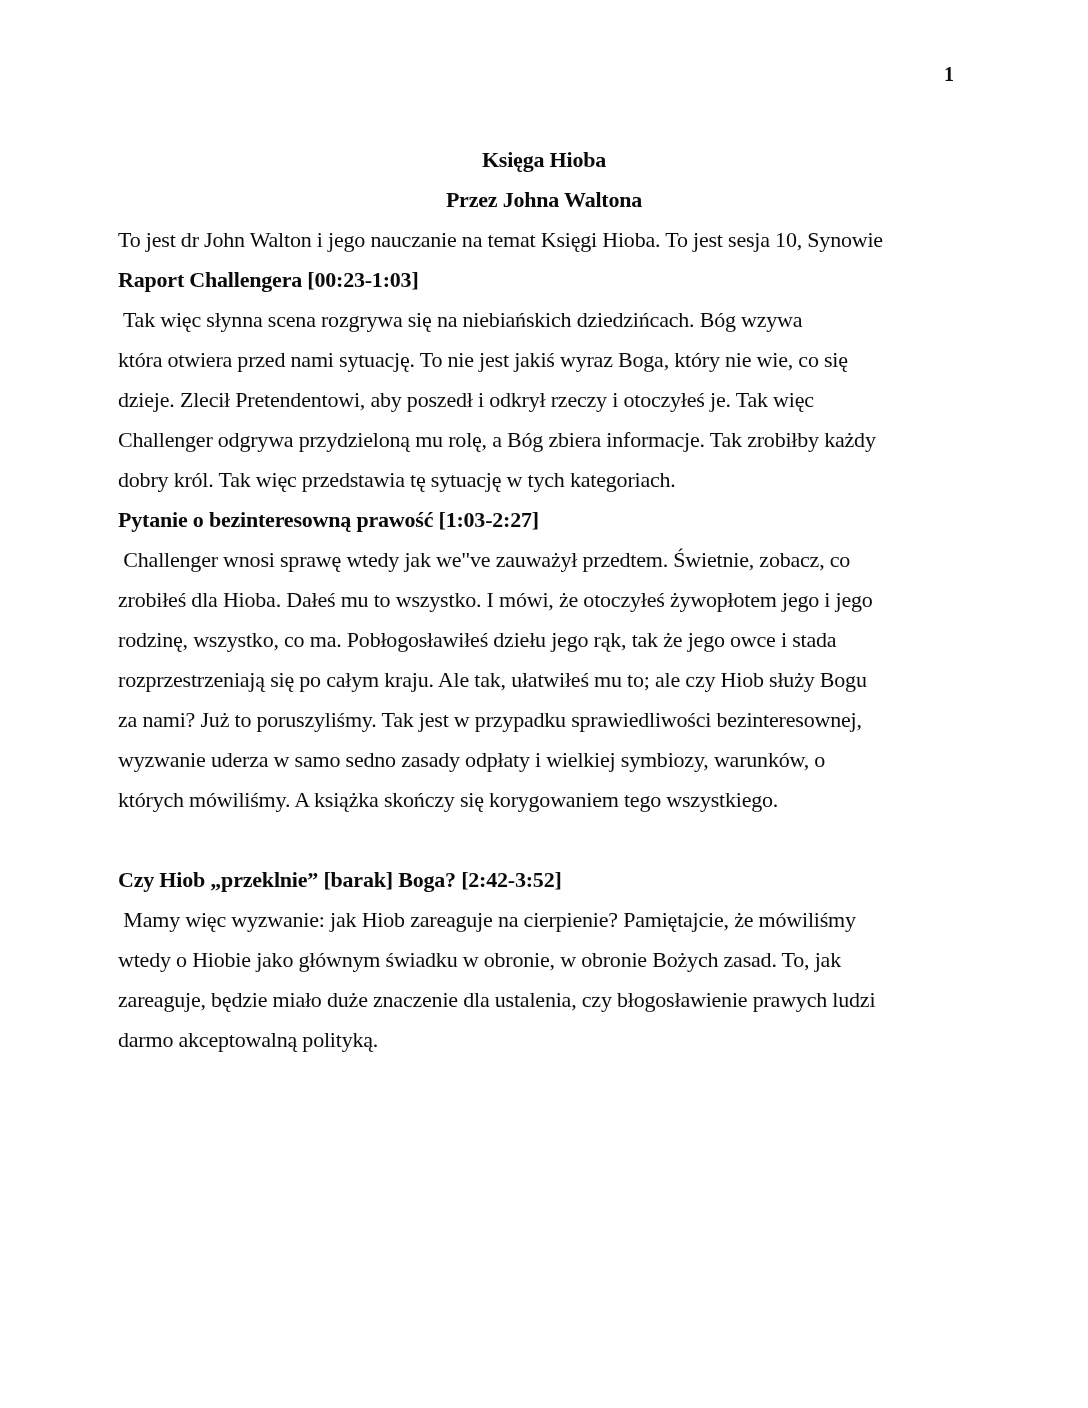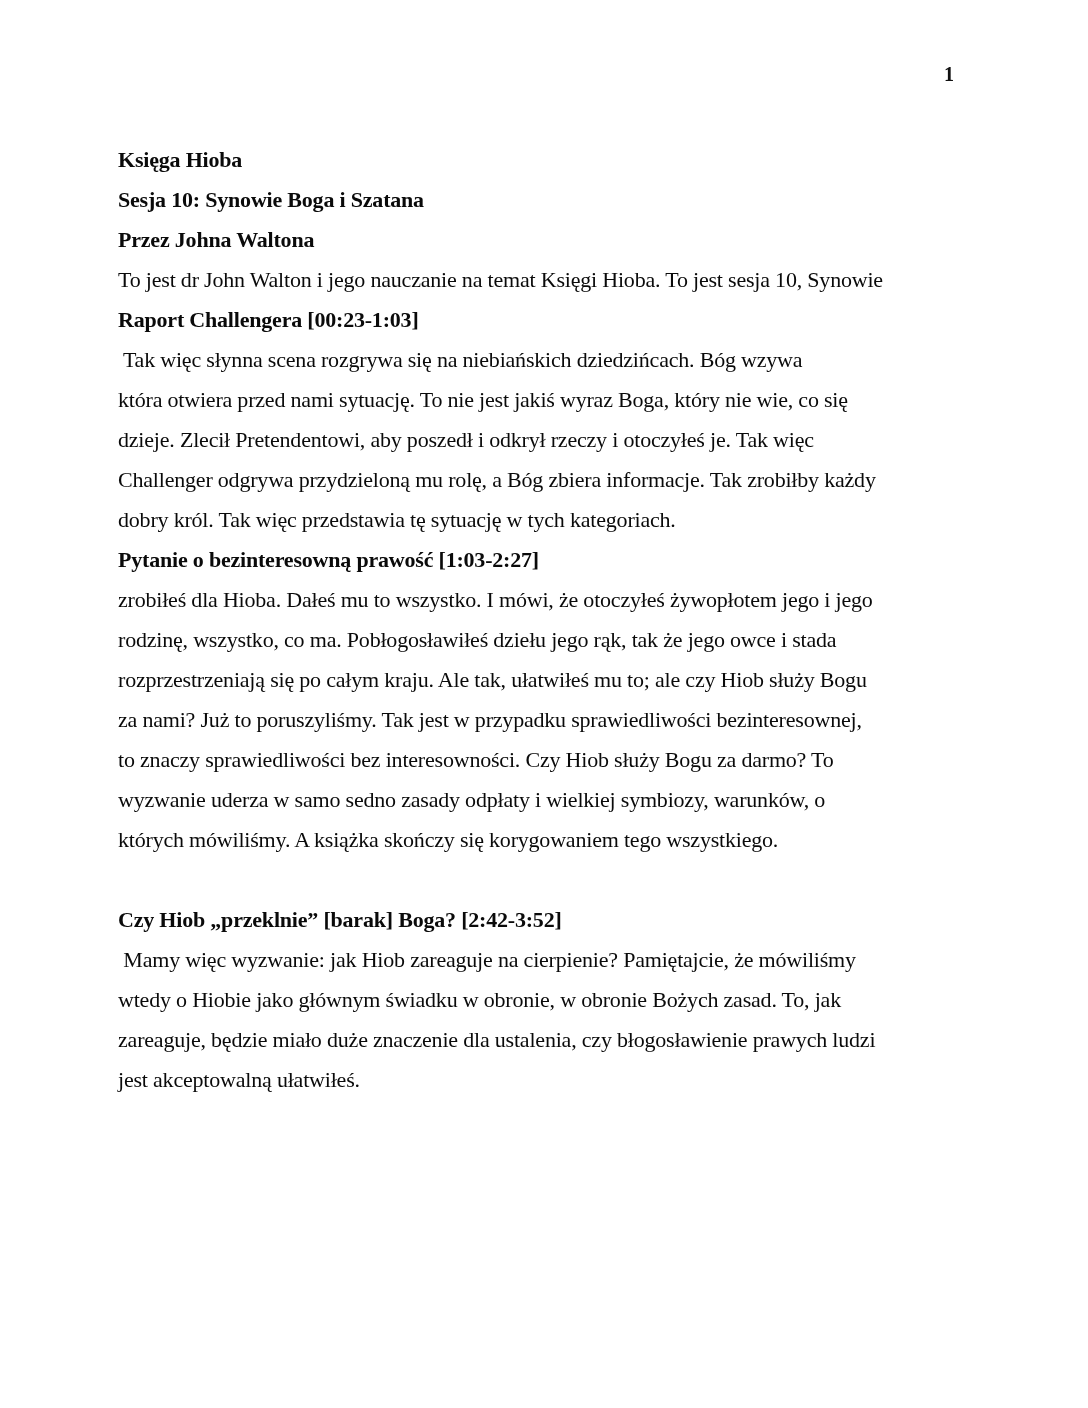--- a/index.html
+++ b/index.html
@@ -32,48 +32,47 @@
     font-family: "Liberation Serif", serif;
     font-size: 22px;
     color: #0a0a0a;
   }
   .line {
     height: 40px;
     line-height: 40px;
     white-space: pre;
     letter-spacing: -0.2px;
   }
-  .center { }
+  .center { text-align: center; }
   .bold { font-weight: bold; }
   .blank { height: 40px; }
 </style>
 </head>
 <body>
 
 <div class="page">
   <div class="page-number">1</div>
   <div class="content">
     <div class="line center bold">Księga Hioba</div>
-    <div class="line center bold">Sesja 10: Synowie Boga i Szatana</div>
     <div class="line center bold">Przez Johna Waltona</div>
     <div class="line">To jest dr John Walton i jego nauczanie na temat Księgi Hioba. To jest sesja 10, Synowie</div>
     <div class="line bold">Raport Challengera [00:23-1:03]</div>
     <div class="line"> Tak więc słynna scena rozgrywa się na niebiańskich dziedzińcach. Bóg wzywa</div>
     <div class="line">która otwiera przed nami sytuację. To nie jest jakiś wyraz Boga, który nie wie, co się</div>
     <div class="line">dzieje. Zlecił Pretendentowi, aby poszedł i odkrył rzeczy i otoczyłeś je. Tak więc</div>
     <div class="line">Challenger odgrywa przydzieloną mu rolę, a Bóg zbiera informacje. Tak zrobiłby każdy</div>
     <div class="line">dobry król. Tak więc przedstawia tę sytuację w tych kategoriach.</div>
     <div class="line bold">Pytanie o bezinteresowną prawość [1:03-2:27]</div>
+    <div class="line"> Challenger wnosi sprawę wtedy jak we"ve zauważył przedtem. Świetnie, zobacz, co</div>
     <div class="line">zrobiłeś dla Hioba. Dałeś mu to wszystko. I mówi, że otoczyłeś żywopłotem jego i jego</div>
     <div class="line">rodzinę, wszystko, co ma. Pobłogosławiłeś dziełu jego rąk, tak że jego owce i stada</div>
     <div class="line">rozprzestrzeniają się po całym kraju. Ale tak, ułatwiłeś mu to; ale czy Hiob służy Bogu</div>
     <div class="line">za nami? Już to poruszyliśmy. Tak jest w przypadku sprawiedliwości bezinteresownej,</div>
-    <div class="line">to znaczy sprawiedliwości bez interesowności. Czy Hiob służy Bogu za darmo? To</div>
     <div class="line">wyzwanie uderza w samo sedno zasady odpłaty i wielkiej symbiozy, warunków, o</div>
     <div class="line">których mówiliśmy. A książka skończy się korygowaniem tego wszystkiego.</div>
     <div class="line blank"></div>
     <div class="line bold">Czy Hiob „przeklnie” [barak] Boga? [2:42-3:52]</div>
     <div class="line"> Mamy więc wyzwanie: jak Hiob zareaguje na cierpienie? Pamiętajcie, że mówiliśmy</div>
     <div class="line">wtedy o Hiobie jako głównym świadku w obronie, w obronie Bożych zasad. To, jak</div>
     <div class="line">zareaguje, będzie miało duże znaczenie dla ustalenia, czy błogosławienie prawych ludzi</div>
-    <div class="line">jest akceptowalną ułatwiłeś.</div>
+    <div class="line">darmo akceptowalną polityką.</div>
   </div>
 </div>
 
 </body></html>

